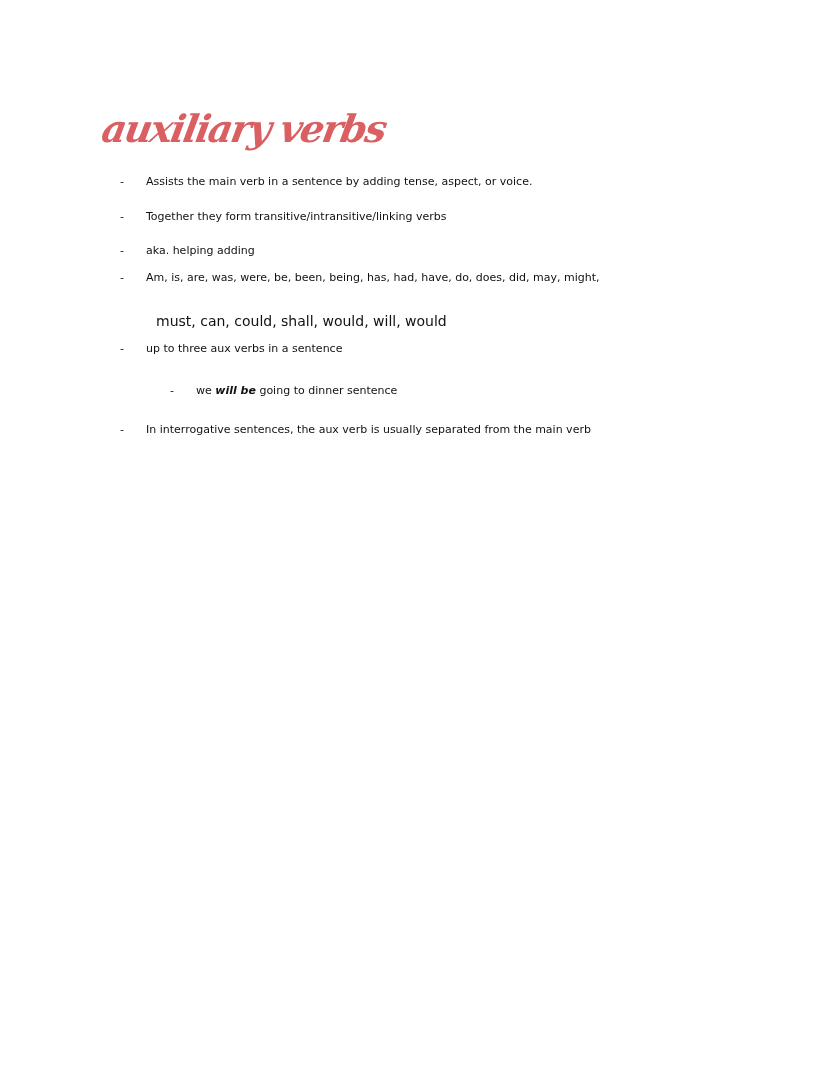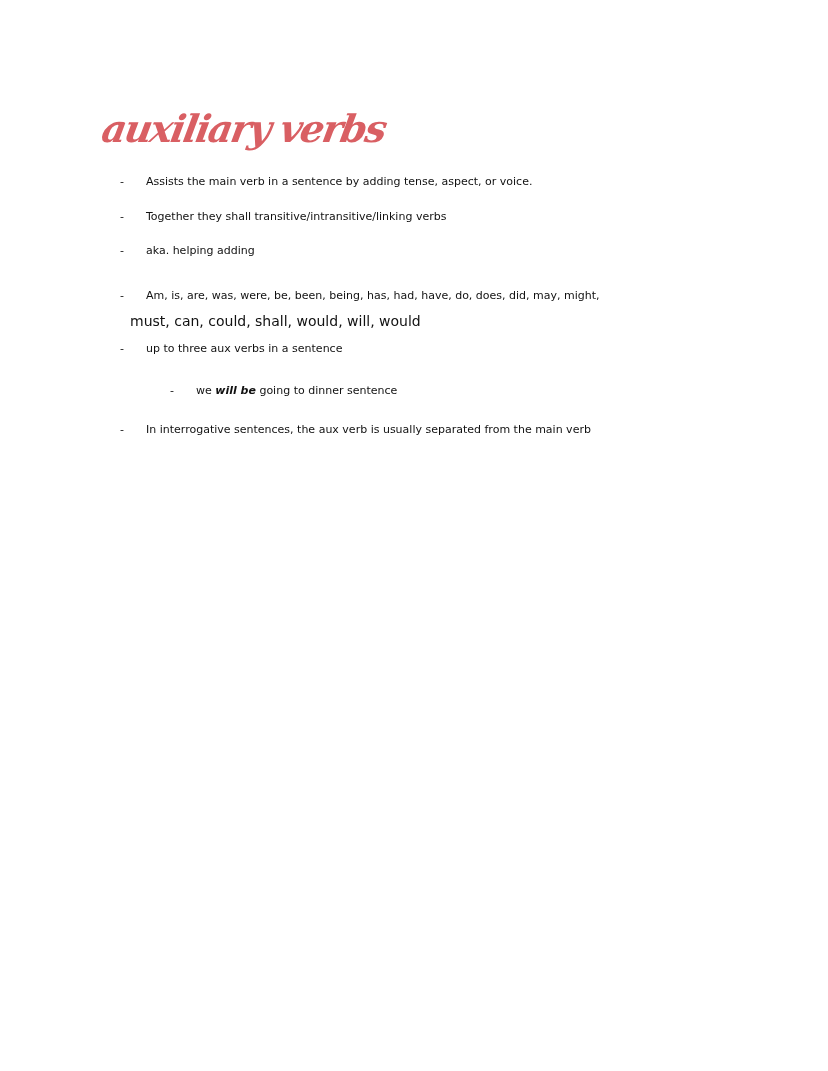--- a/index.html
+++ b/index.html
@@ -55,21 +55,21 @@
     }
     .note .dash {
       display: inline-block;
       width: 26px;
     }
     .note.sub {
       left: 170px;
     }
     .cont {
       position: absolute;
-      left: 130px;
+      left: 156px;
       font-size: 14px;
       line-height: 18px;
       white-space: nowrap;
     }
     .em-bold {
       font-weight: bold;
       font-style: italic;
       text-align: right;
     }
     .underlined {
@@ -83,28 +83,28 @@
 
   <div class="title" style="color: rgb(217, 95, 99);">auxiliary verbs</div>
 
   <ul class="notes" style="color: rgb(17, 17, 17);">
 
     <li class="note" style="top:173px;">
       <span class="dash">-</span><span>Assists the main verb in a sentence by adding tense, aspect, or voice.</span>
     </li>
 
     <li class="note" style="top:208px;">
-      <span class="dash">-</span><span>Together they shall transitive/intransitive/linking verbs</span>
+      <span class="dash">-</span><span>Together they form transitive/intransitive/linking verbs</span>
     </li>
 
     <li class="note" style="top:242px;">
       <span class="dash">-</span><span>aka. helping adding</span>
     </li>
 
-    <li class="note" style="top:287px;">
+    <li class="note" style="top:269px;">
       <span class="dash">-</span><span>Am, is, are, was, were, be, been, being, has, had, have, do, does, did, may, might,</span>
     </li>
     <li class="cont" style="top:312px;">must, can, could, shall, would, will, would</li>
 
     <li class="note" style="top:340px;">
       <span class="dash">-</span><span>up to three aux verbs in a sentence</span>
     </li>
 
     <li class="note sub" style="top:382px;">
       <span class="dash">-</span><span>we </span><span class="em-bold">will be</span>&nbsp;<span class="underlined">going</span><span> to dinner sentence</span>

